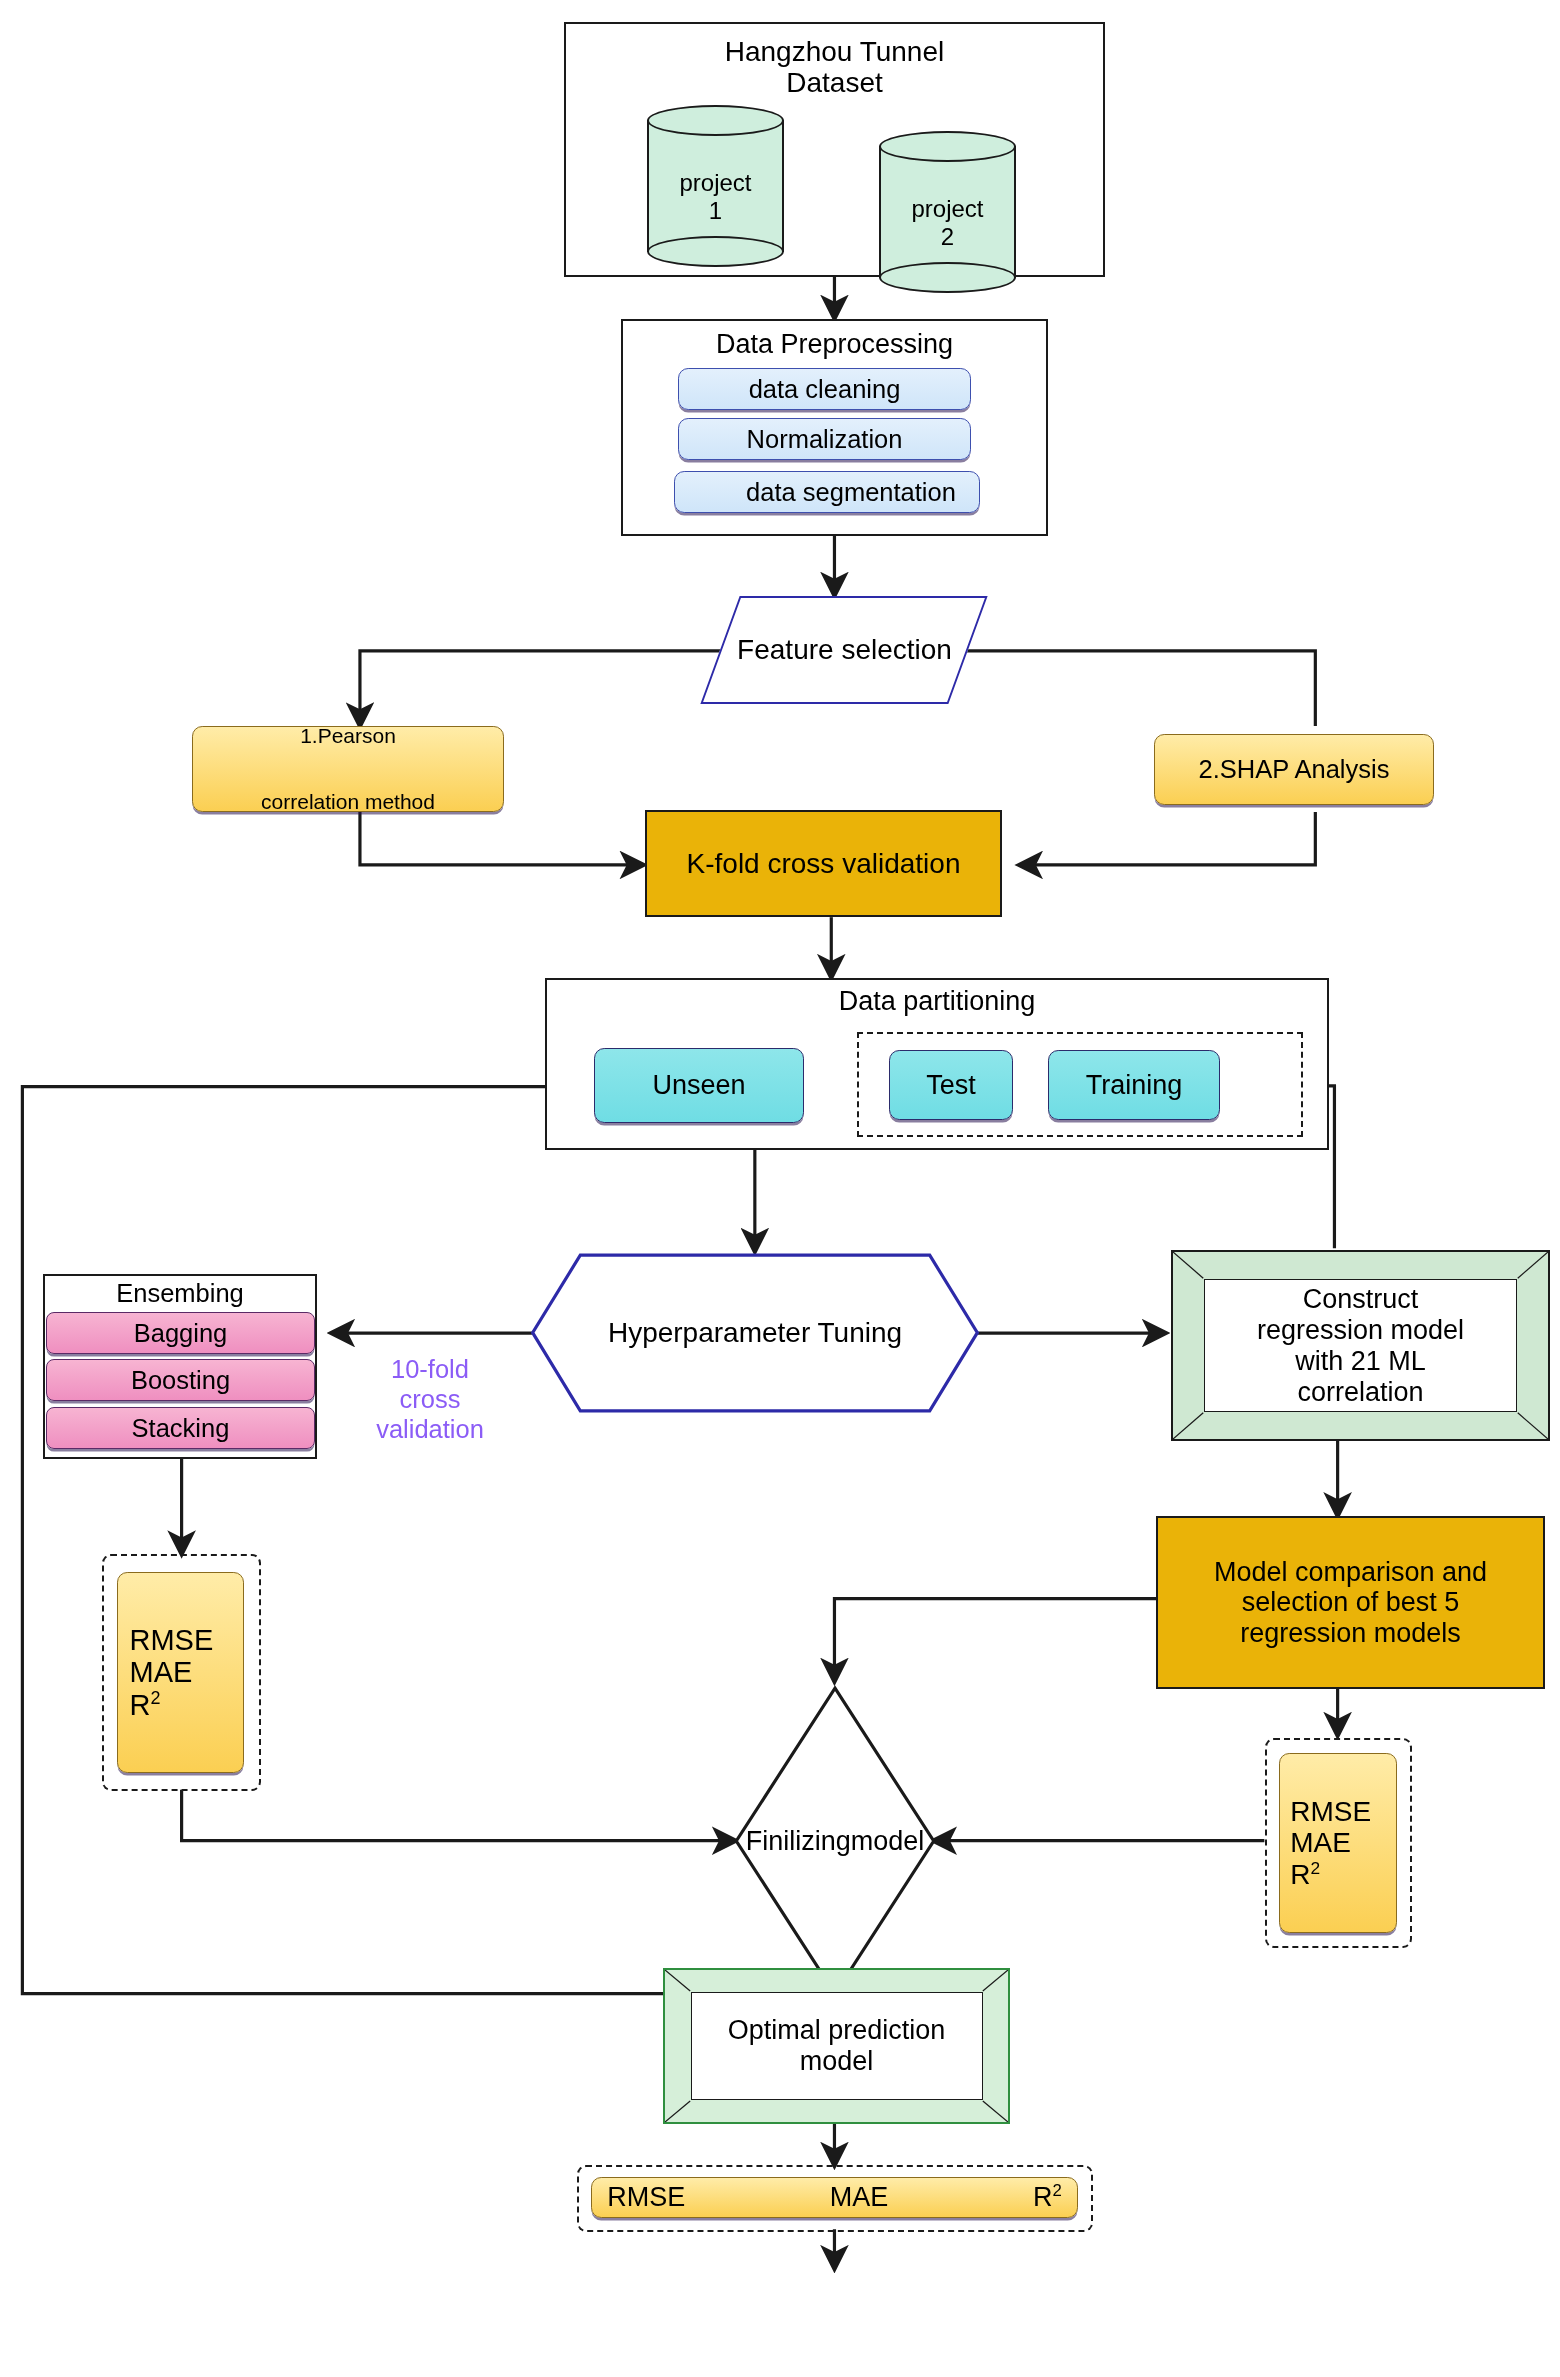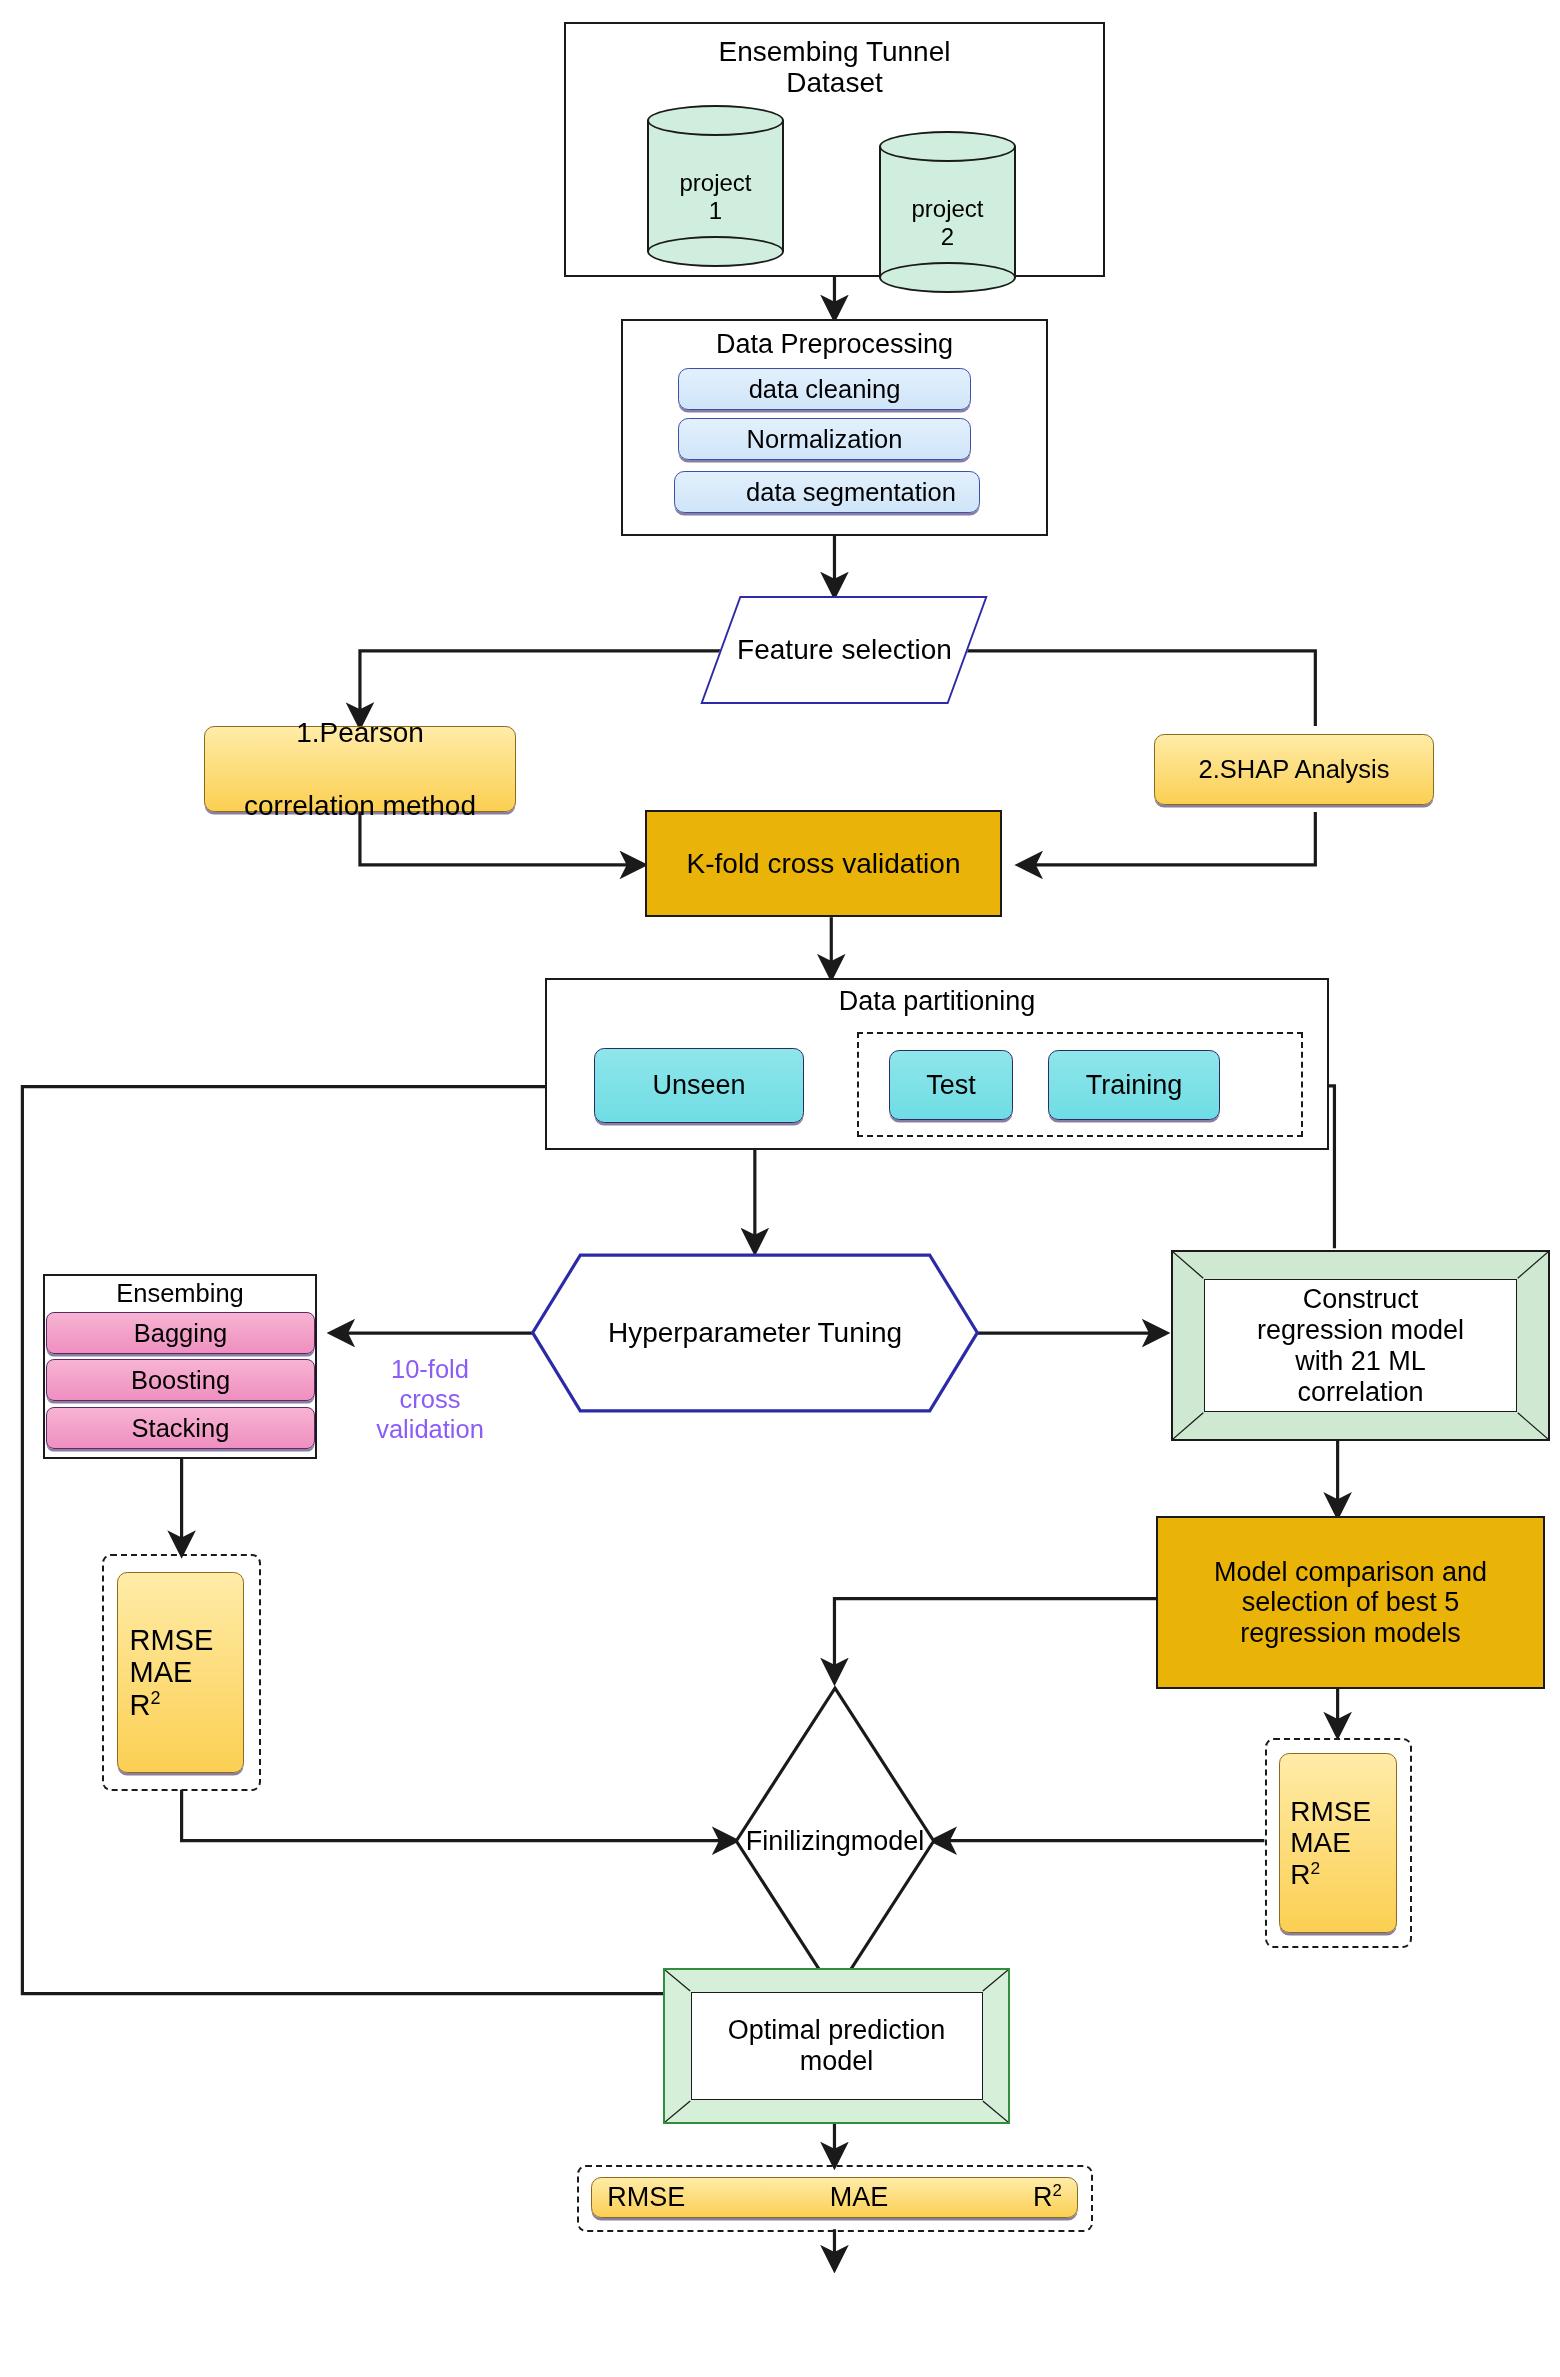--- a/index.html
+++ b/index.html
@@ -250,21 +250,21 @@
 
       <path d="M 935 1706 L 35 1706 L 35 3130 L 1085 3130" marker-end="url(#arrow)"></path>
 
       <path d="M 1310 3330 L 1310 3400" marker-end="url(#arrow)"></path>
 
       <path d="M 1310 3500 L 1310 3562" marker-end="url(#arrow)"></path>
     </g>
   </svg>
 
   <div class="node container" style="left:564px; top:22px; width:541px; height:255px; font-size:28px;">
-    <div class="ctitle" style="margin-top:11.5px;">Ensembing Tunnel</div>
+    <div class="ctitle" style="margin-top:11.5px;">Hangzhou Tunnel</div>
     <div class="ctitle">Dataset</div>
   </div>
 
   <div class="cyl" style="left:647px; top:105px; width:137px; height:162px;">
     <div class="cbody" style="top:15.3px; bottom:15.3px;"></div>
     <div class="cbot" style="bottom:0; height:31px;"></div>
     <div class="ctop" style="top:0; height:31px;"></div>
     <div class="clabel" style="top:35px; bottom:12.7px; font-size:24px;">
       <span>project</span>
       <span>1</span>
@@ -291,21 +291,21 @@
     <span>Normalization</span>
   </div>
   <div class="node pill pill-blue" style="left:674px; top:471px; width:306px; height:42px; font-size:25.5px;padding-left:48px;">
     <span>data segmentation</span>
   </div>
 
   <div class="node parallelogram" style="left:720px; top:596px; width:248px; height:108px; font-size:28px;">
     <span>Feature selection</span>
   </div>
 
-  <div class="node pill pill-yellow" style="left:204px; top:726px; width:312px; height:86px; font-size:28px; flex-direction:column;gap:42px;">
+  <div class="node pill pill-yellow" style="left:192px; top:726px; width:312px; height:86px; font-size:21px; flex-direction:column;gap:42px;">
     <span>1.Pearson</span>
     <span>correlation method</span>
   </div>
 
   <div class="node pill pill-yellow" style="left:1154px; top:734px; width:280px; height:71px; font-size:25.5px;">
     <span>2.SHAP Analysis</span>
   </div>
 
   <div class="node rect" style="left:645px; top:810px; width:357px; height:107px; font-size:28px;">
     <span>K-fold cross validation</span>

